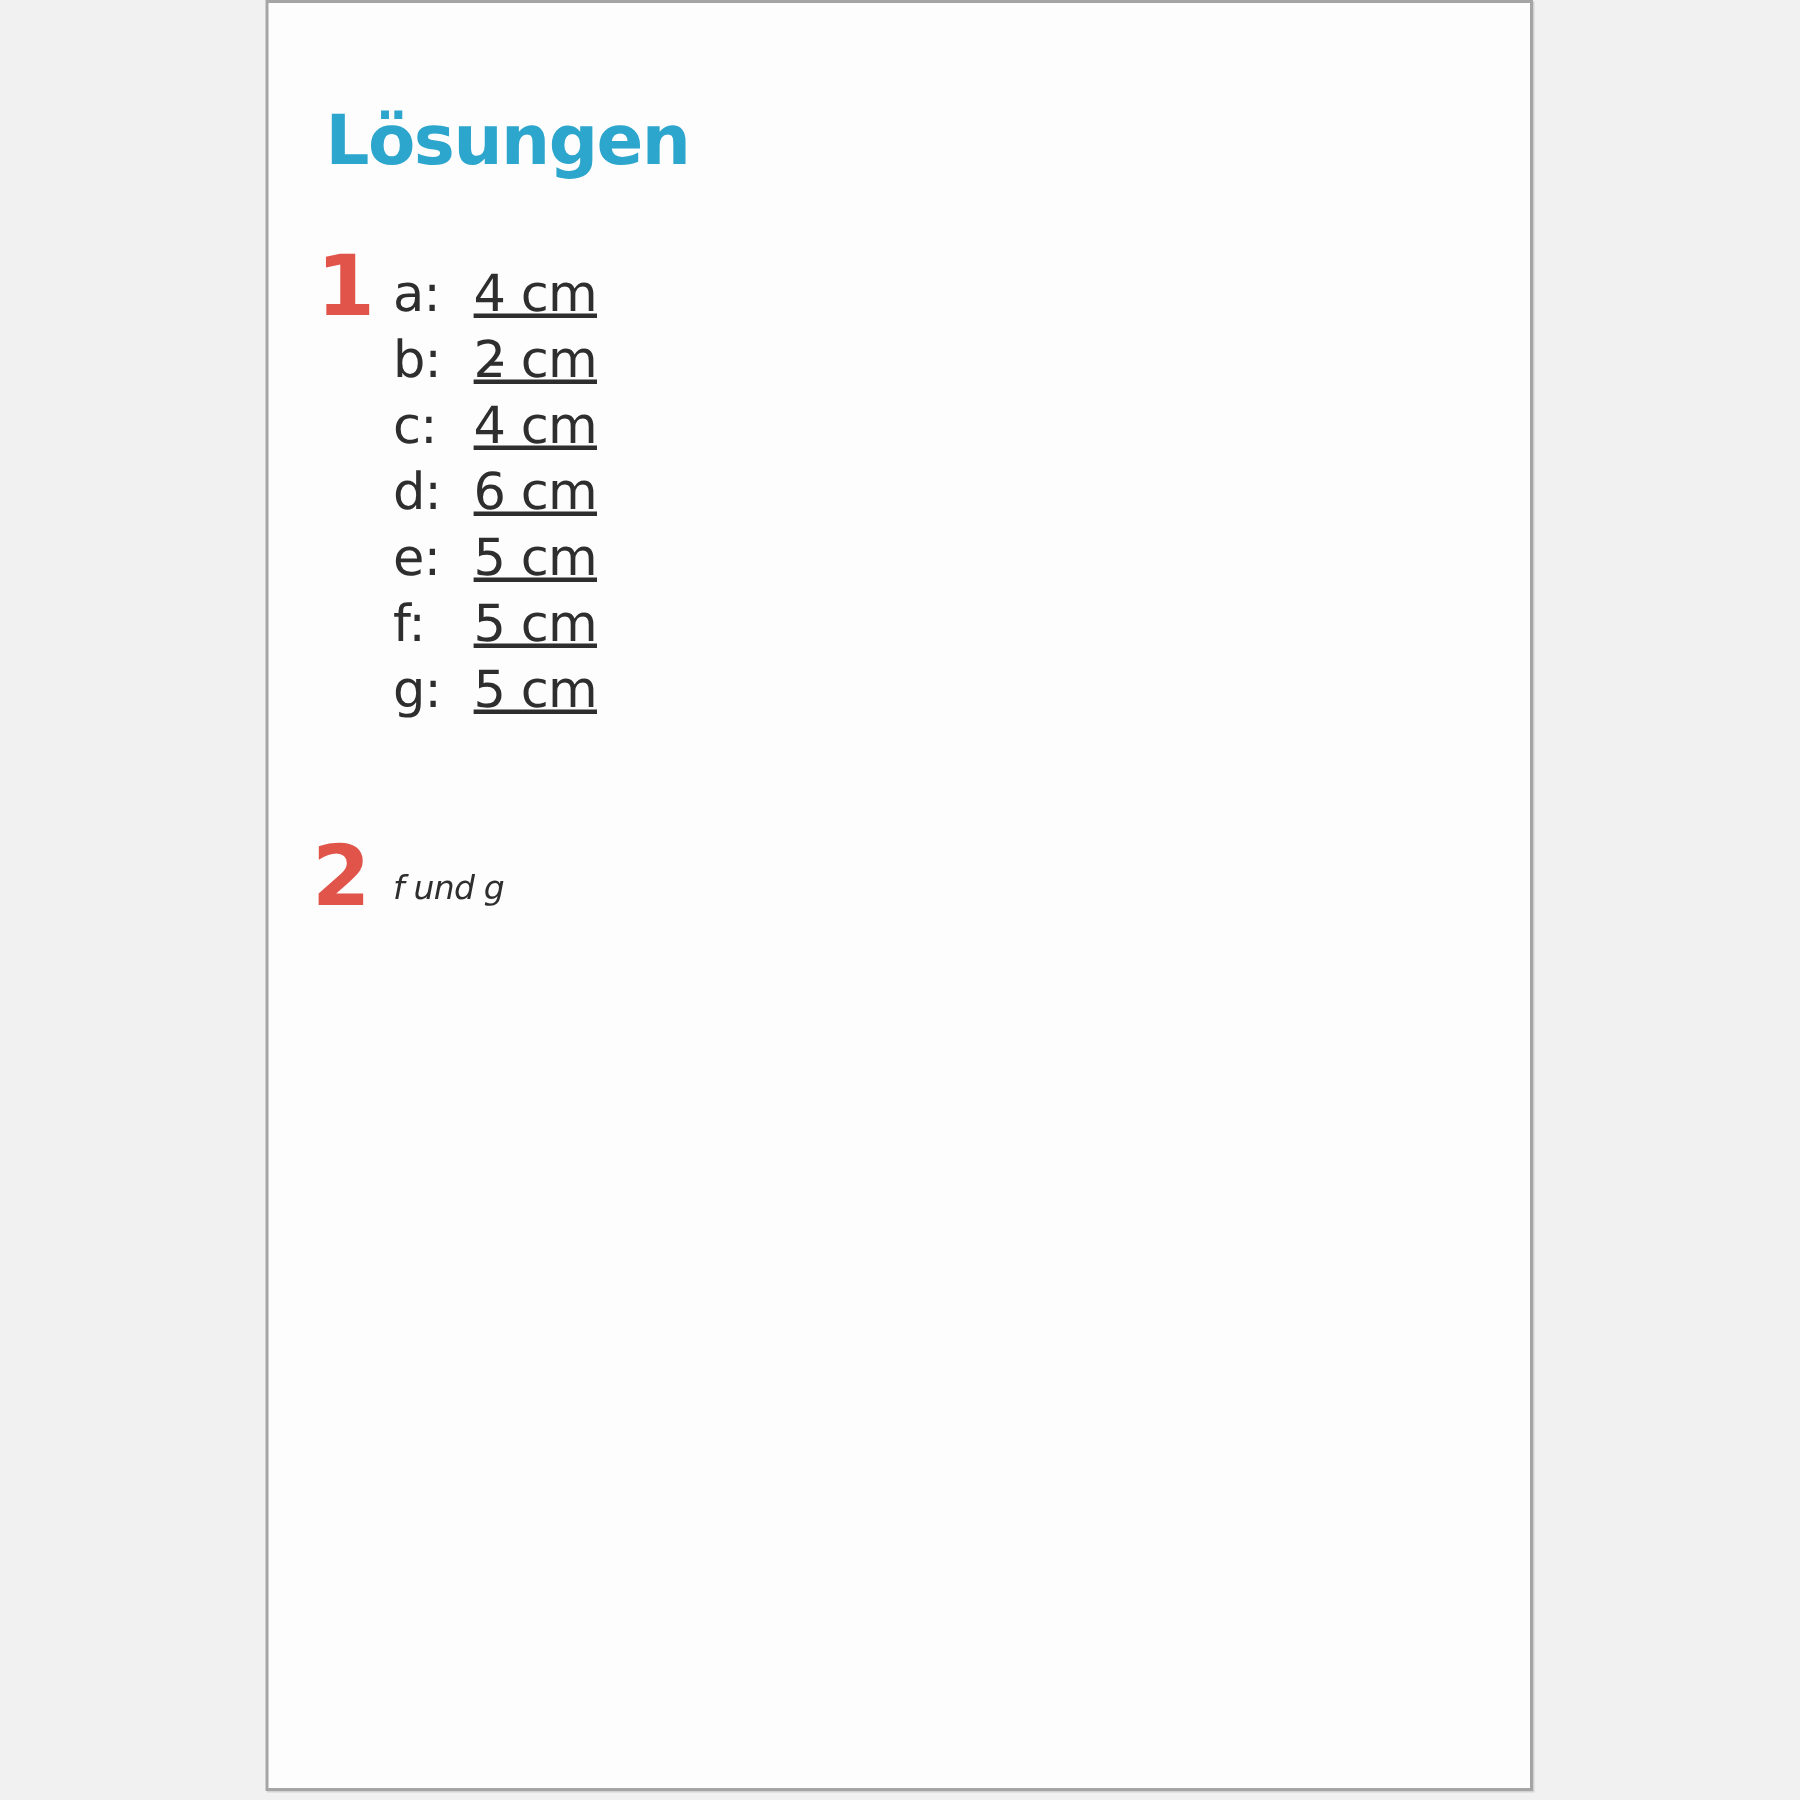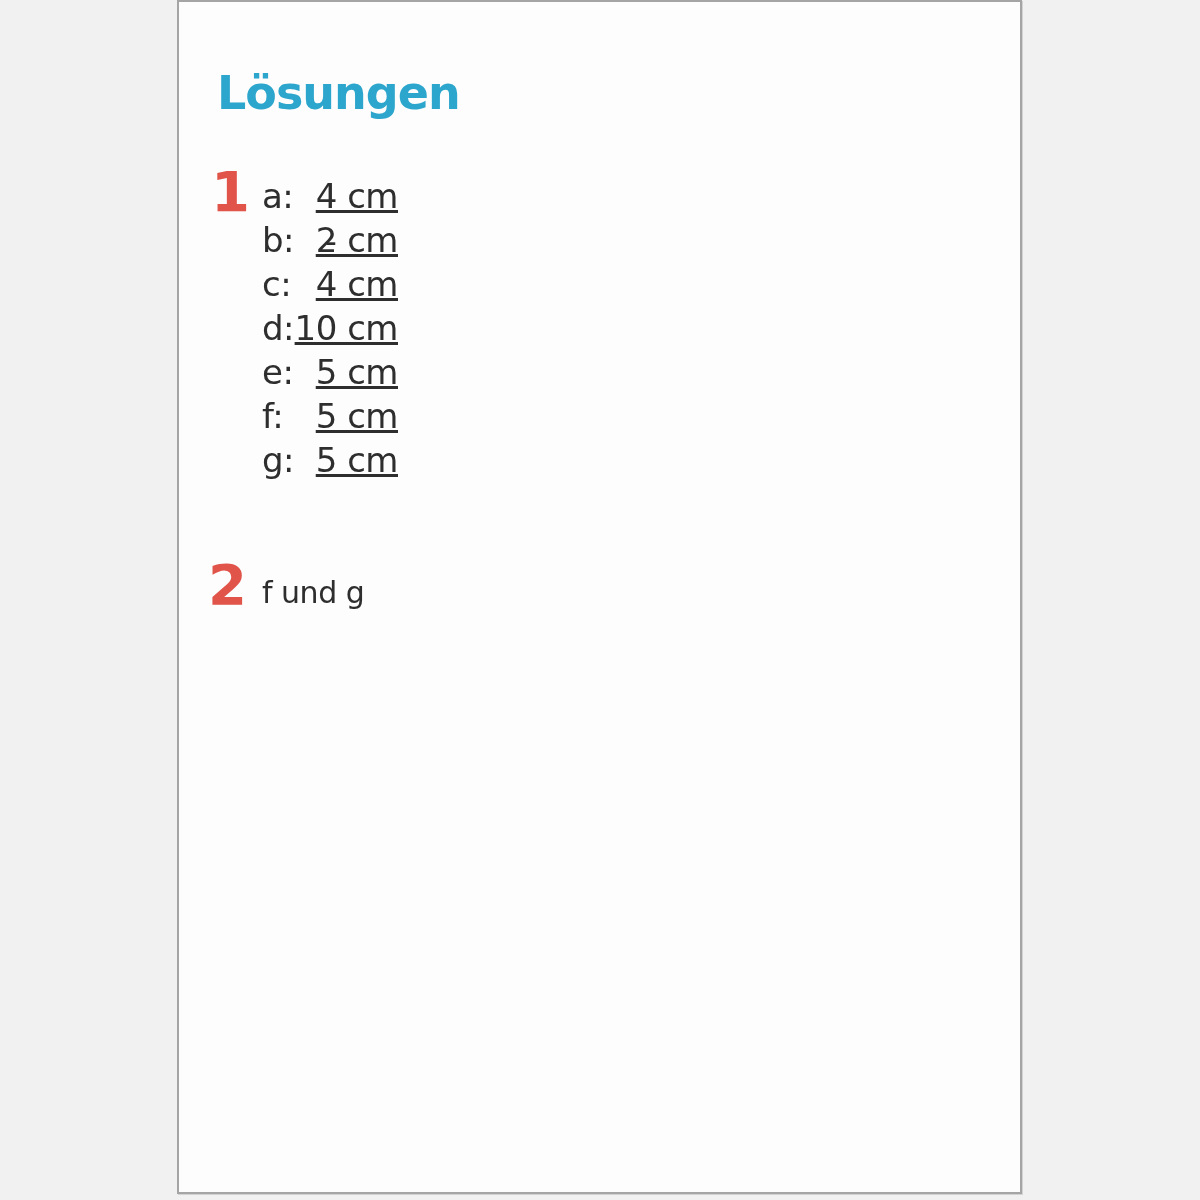--- a/index.html
+++ b/index.html
@@ -50,23 +50,24 @@
     height:44px;width:136px;
     font-size:34px;
     letter-spacing:-0.5px;
     color:var(--text-dark);
   }
   .solution-row .row-label{flex:0 0 auto;}
   .solution-row .row-value{margin-left:auto;white-space:pre;text-decoration:underline;}
   .answer-line{
     position:absolute;left:83px;top:568px;
     height:44px;display:flex;align-items:center;
-    font-size:30px;
+    font-size:22px;
     letter-spacing:-0.5px;
     color:var(--text-dark);
+    font-style:italic;
   }
 </style>
 </head>
 <body>
 
 <div class="book-page">
 
   <h1 class="page-title">Lösungen</h1>
 
   <span class="exercise-number n1">1</span>
@@ -79,21 +80,21 @@
     <div class="solution-row">
       <span class="row-label">b:</span>
       <span class="row-value">2̵ cm</span>
     </div>
     <div class="solution-row">
       <span class="row-label">c:</span>
       <span class="row-value">4 cm</span>
     </div>
     <div class="solution-row">
       <span class="row-label">d:</span>
-      <span class="row-value">10 cm</span>
+      <span class="row-value">6 cm</span>
     </div>
     <div class="solution-row">
       <span class="row-label">e:</span>
       <span class="row-value">5 cm</span>
     </div>
     <div class="solution-row">
       <span class="row-label">f:</span>
       <span class="row-value">5 cm</span>
     </div>
     <div class="solution-row">

